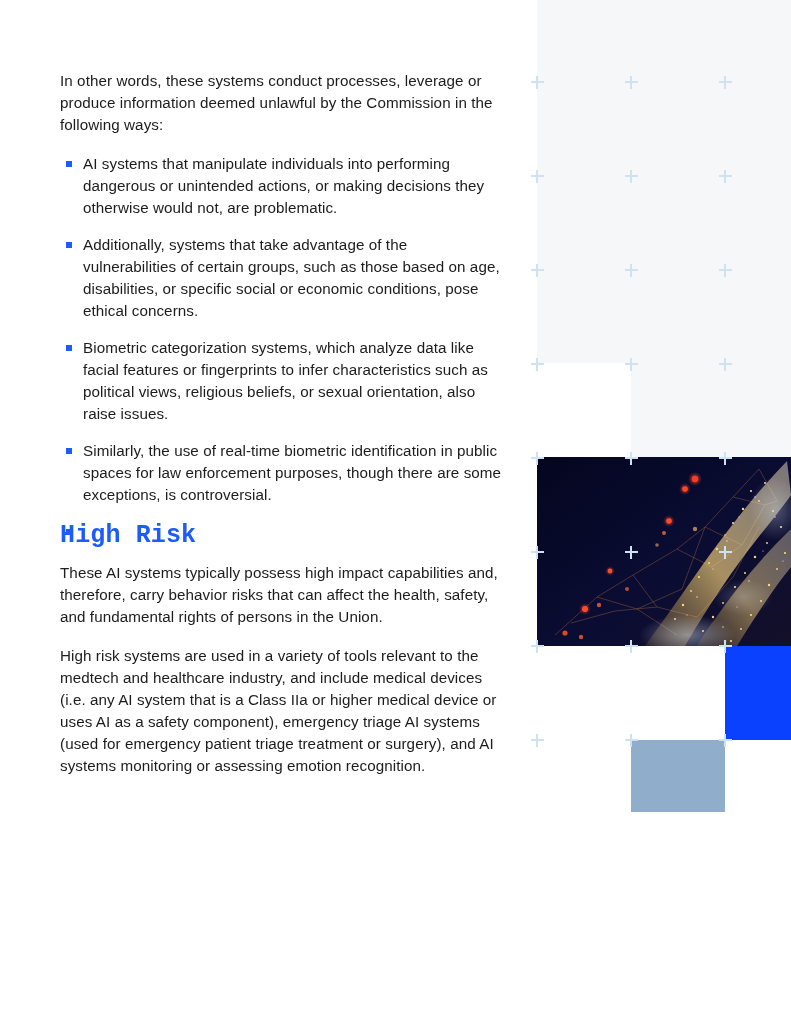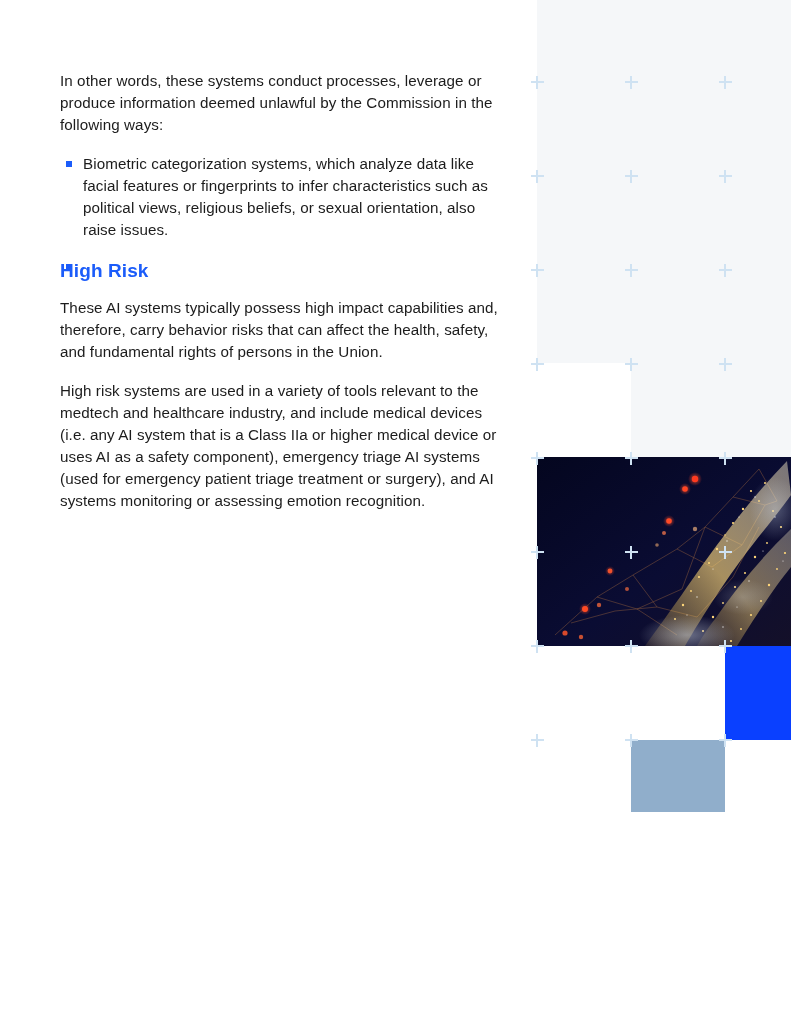--- a/index.html
+++ b/index.html
@@ -111,26 +111,27 @@
   }
   ul.bullets li .sq {
     position: absolute;
     left: 6px;
     top: 8px;
     width: 6px;
     height: 6px;
     background: #1b5cfa;
   }
   h2.section-heading {
-    font-size: 19px;
+    font-size: 25px;
     line-height: 24px;
     font-weight: bold;
     color: #1b5cfa;
     margin: 18px 0 14px 0;
     letter-spacing: 0.005em;
+    font-family: Liberation Mono, monospace;
   }
 
   
   .logo {
     position: absolute;
     left: 60px;
     top: 962px;
     font-size: 28px;
     line-height: 26px;
     color: #111111;
@@ -320,21 +321,33 @@
       <div class="plus" style="left: 725px; top: 1022px;"></div>
     </div>
 
   <div class="content">
 
     <p class="para">In other words, these systems conduct processes, leverage or produce information deemed unlawful by the Commission in the following ways:</p>
 
     <ul class="bullets">
       <li>
         <span class="sq"></span>
+        <span>AI systems that manipulate individuals into performing dangerous or unintended actions, or making decisions they otherwise would not, are problematic.</span>
+      </li>
+      <li>
+        <span class="sq"></span>
+        <span>Additionally, systems that take advantage of the vulnerabilities of certain groups, such as those based on age, disabilities, or specific social or economic conditions, pose ethical concerns.</span>
+      </li>
+      <li>
+        <span class="sq"></span>
         <span>Biometric categorization systems, which analyze data like facial features or fingerprints to infer characteristics such as political views, religious beliefs, or sexual orientation, also raise issues.</span>
+      </li>
+      <li>
+        <span class="sq"></span>
+        <span>Similarly, the use of real-time biometric identification in public spaces for law enforcement purposes, though there are some exceptions, is controversial.</span>
       </li>
       <li>
         <span class="sq"></span>
       </li>
     </ul>
 
     <h2 class="section-heading">High Risk</h2>
 
     <p class="para">These AI systems typically possess high impact capabilities and, therefore, carry behavior risks that can affect the health, safety, and fundamental rights of persons in the Union.</p>
     <p class="para">High risk systems are used in a variety of tools relevant to the medtech and healthcare industry, and include medical devices (i.e. any AI system that is a Class IIa or higher medical device or uses AI as a safety component), emergency triage AI systems (used for emergency patient triage treatment or surgery), and AI systems monitoring or assessing emotion recognition.</p>

